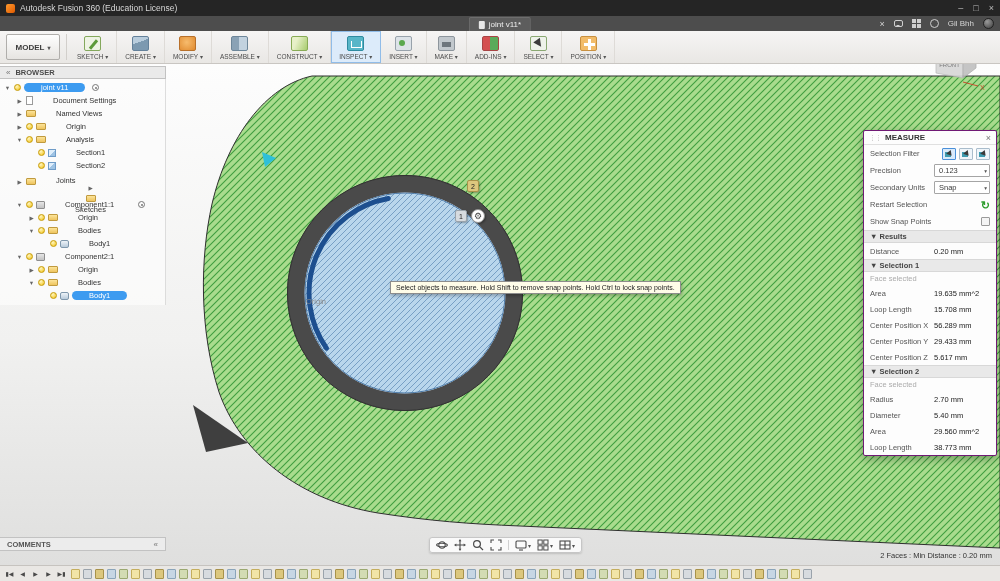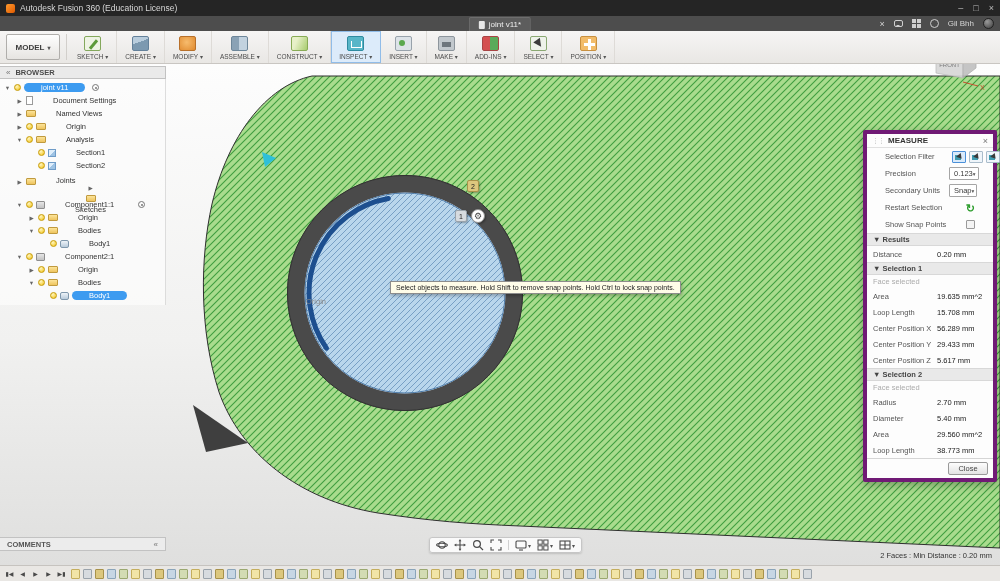--- a/index.html
+++ b/index.html
@@ -104,27 +104,27 @@
   .tlbl.sel{background:#3d9bf0;color:#fff}
   .radio{width:7px;height:7px;border:1px solid #777;border-radius:50%;margin-left:4px;position:relative}
   .radio::after{content:"";position:absolute;left:1.5px;top:1.5px;width:2px;height:2px;border-radius:50%;background:#777}
 
   
   .comments{position:absolute;left:0;top:537px;width:166px;height:14px;z-index:4;background:rgba(236,236,236,.95);
             border:1px solid #c2c2c2;border-left:none;display:flex;align-items:center;justify-content:space-between;
             padding:0 7px;font-size:7.5px;font-weight:bold;color:#555}
 
   
-  .measure{position:absolute;left:863px;top:130px;width:134px;z-index:5;background:#fdfdfd;border:4px solid #701a75;
+  .measure{position:absolute;left:863px;top:130px;width:134px;z-index:5;background:#fdfdfd;border:1px solid #701a75;
            border-radius:2px;box-shadow:0 3px 10px rgba(0,0,0,.3);font-size:7.5px;color:#3a3a3a}
   .mhead{height:14px;display:flex;align-items:center;gap:4px;padding:0 5px;border-bottom:1px solid #e0e0e0}
   .grip{color:#b0b0b0;font-size:7px;letter-spacing:-1px}
   .mtitle{font-weight:bold;font-size:8px;color:#333}
   .mclose{margin-left:auto;color:#777;font-size:9px}
-  .mrowc{height:17px;display:flex;align-items:center;padding:0 18px;justify-content:space-between}
+  .mrowc{height:17px;display:flex;align-items:center;padding:0 6px;justify-content:space-between}
   .mctl{display:flex;align-items:center}
   .filt{width:14px;height:12px;border:1px solid #a9bccb;background:#eff5fa;margin-left:3px;position:relative;border-radius:1px;display:block}
   .filt::before{content:"";position:absolute;left:2px;top:3px;width:6px;height:5px;background:#3e9bb0}
   .filt::after{content:"";position:absolute;right:1px;bottom:0;border:3px solid transparent;border-top:5px solid #3a3a3a;transform:rotate(-40deg)}
   .filt.pressed{border-color:#4a90d9;background:#d9eafb}
   .msel{width:58px;height:13px;border:1px solid #a5a5a5;background:#fff;border-radius:1px;display:flex;align-items:center;
         justify-content:space-between;padding:0 2px 0 4px;font-size:7.5px}
   .selarr{font-size:5.5px;color:#555}
   .restart{color:#2f9e2f;font-size:11px;font-weight:bold;line-height:10px}
   .chk{width:9px;height:9px;border:1px solid #9a9a9a;background:#f4f4f4;border-radius:1px;display:block}
@@ -522,23 +522,20 @@
         </div>
         <div class="mrow">
           <span class="ml">Area</span>
           <span class="mv">29.560 mm^2</span>
         </div>
         <div class="mrow">
           <span class="ml">Loop Length</span>
           <span class="mv">38.773 mm</span>
         </div>
       </div>
-    <div class="mfoot">
-      <button class="closebtn">Close</button>
-    </div>
   </div>
 
   <div class="timeline">
     <div class="pbwrap">
         <span class="pbtn">▮◀</span>
         <span class="pbtn">◀</span>
         <span class="pbtn">▶</span>
         <span class="pbtn">▶</span>
         <span class="pbtn">▶▮</span>
       </div>

